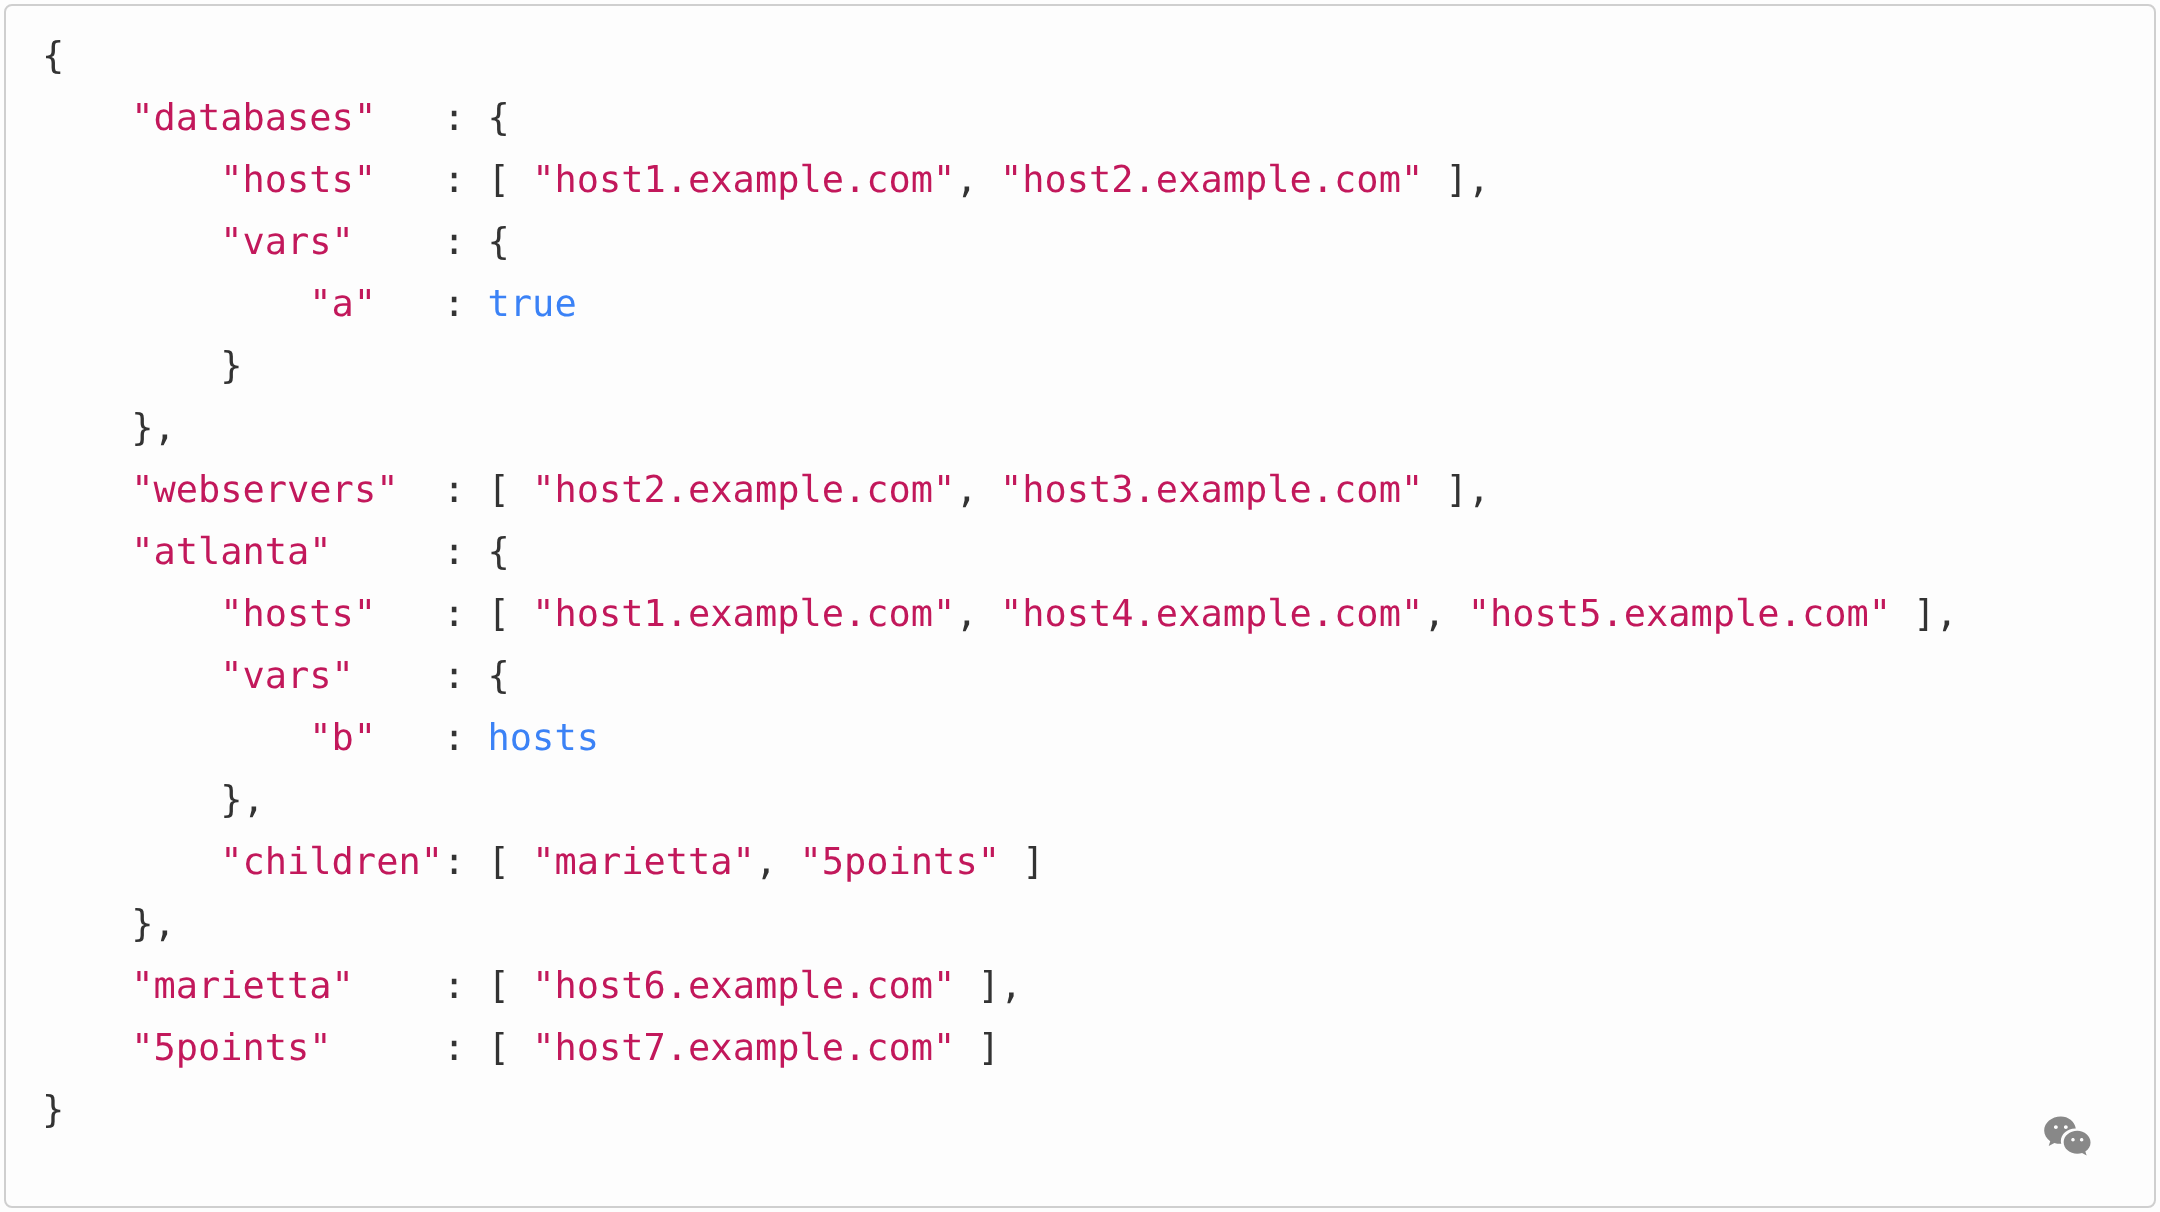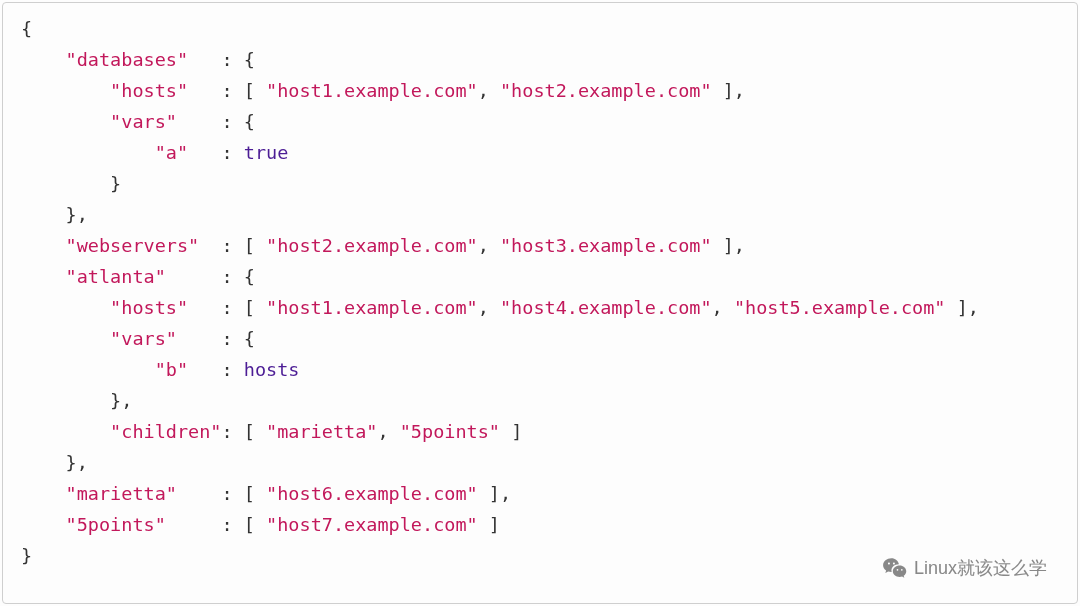--- a/index.html
+++ b/index.html
@@ -26,21 +26,21 @@
     margin: 0;
     padding: 10px 18px 10px 18px;
     font-family: inherit;
     font-size: 18.5px;
     line-height: 31px;
     color: #333;
     white-space: pre;
   }
   .p  { color: #333; }          
   .k  { color: #c2185b; }        
-  .b  { color: #4c1d95; }           
+  .b  { color: #3b82f6; }           
   .watermark {
     position: absolute;
     right: 30px;
     bottom: 22px;
     display: flex;
     align-items: center;
     gap: 6px;
     color: rgba(255,255,255,0.85);
     mix-blend-mode: difference;
     font-family: -apple-system, "Helvetica Neue", Arial, "PingFang SC", "Microsoft YaHei", sans-serif;
@@ -76,15 +76,14 @@
     <span class="k">"marietta"</span><span class="p">    </span><span class="p">:</span><span class="p"> </span><span class="p">[</span><span class="p"> </span><span class="k">"host6.example.com"</span><span class="p"> </span><span class="p">],</span>
     <span class="k">"5points"</span><span class="p">     </span><span class="p">:</span><span class="p"> </span><span class="p">[</span><span class="p"> </span><span class="k">"host7.example.com"</span><span class="p"> </span><span class="p">]</span>
 <span class="p">}</span></pre>
 
   <div class="watermark">
     <span class="wm-icon">
       <svg viewBox="0 0 24 24" fill="currentColor">
         <path d="M8.7 3C4.5 3 1 5.9 1 9.5c0 2 1.1 3.7 2.8 4.9l-.7 2.2 2.6-1.4c.9.3 1.9.4 2.9.4h.3c-.1-.4-.2-.9-.2-1.3 0-3.2 3-5.8 6.6-5.8h.3C15 5.2 12.1 3 8.7 3zm-2.3 4c.5 0 .9.4.9.9s-.4.9-.9.9-.9-.4-.9-.9.4-.9.9-.9zm4.6 0c.5 0 .9.4.9.9s-.4.9-.9.9-.9-.4-.9-.9.4-.9.9-.9zM16.3 9.6c-3.5 0-6.3 2.4-6.3 5.3s2.8 5.3 6.3 5.3c.8 0 1.5-.1 2.2-.3l2.1 1.1-.6-1.8c1.5-1 2.4-2.5 2.4-4.2 0-3-2.8-5.4-6.1-5.4zm-2 3.3c.4 0 .8.3.8.8s-.3.8-.8.8-.8-.3-.8-.8.4-.8.8-.8zm4 0c.4 0 .8.3.8.8s-.3.8-.8.8-.8-.3-.8-.8.4-.8.8-.8z"></path>
       </svg>
     </span>
-    <span>Linux就该这么学</span>
   </div>
 </div>
 
 </body></html>

